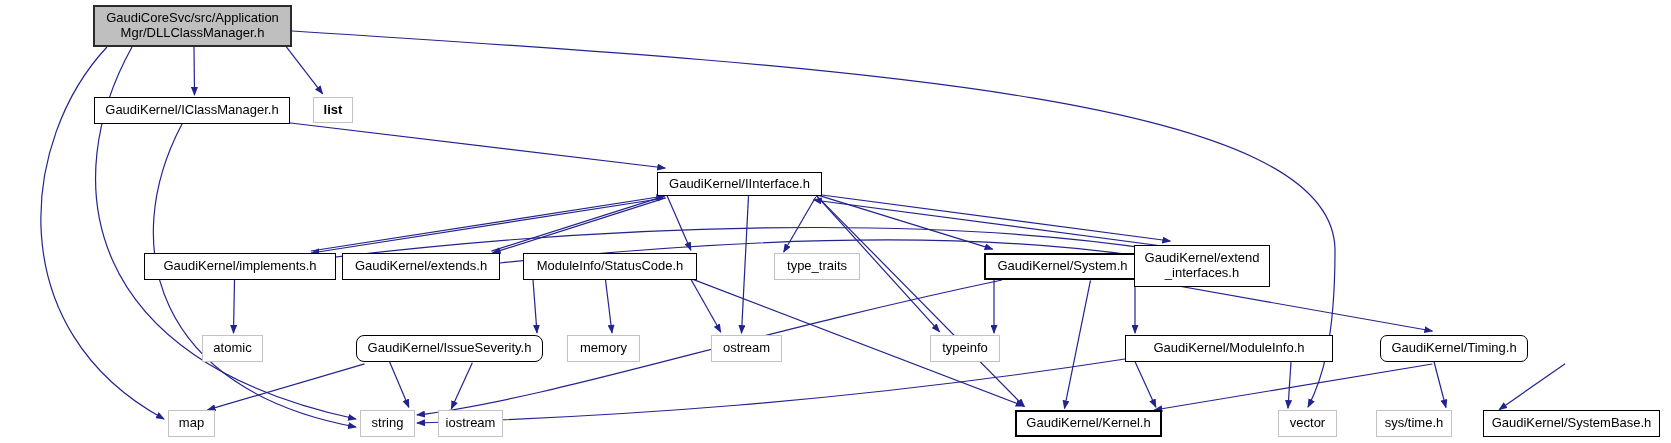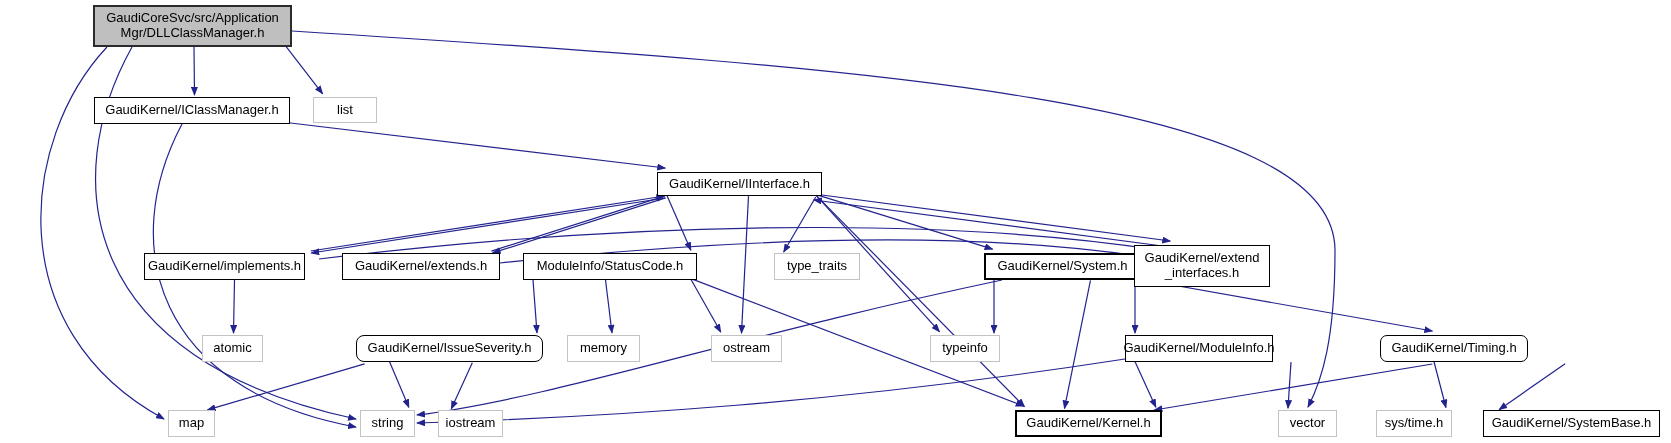--- a/index.html
+++ b/index.html
@@ -62,35 +62,35 @@
       <path d="M 1125 359 C 840 403, 610 417, 417 423" fill="none" stroke="#23238e" stroke-width="1.2" marker-end="url(#arr)"></path>
       <path d="M 1290.9957602119316 362.1301582746912 L 1287.9957602119316 408.1301582746912" fill="none" stroke="#23238e" stroke-width="1.2" marker-end="url(#arr)"></path>
       <path d="M 1432.3264957828544 363.97317016594576 L 1154.3264957828544 409.97317016594576" fill="none" stroke="#23238e" stroke-width="1.2" marker-end="url(#arr)"></path>
       <path d="M 1433.9352345447937 361.495156205706 L 1445.9352345447937 407.495156205706" fill="none" stroke="#23238e" stroke-width="1.2" marker-end="url(#arr)"></path>
       <path d="M 1565.1435853233763 363.64079633354 L 1499.1435853233763 409.64079633354" fill="none" stroke="#23238e" stroke-width="1.2" marker-end="url(#arr)"></path>
     </svg>
 
 <div class="node main" style="left: 93px; top: 5px; width: 199px; height: 42px;">GaudiCoreSvc/src/Application
 Mgr/DLLClassManager.h</div>
     <div class="node" style="left: 94px; top: 97px; width: 196px; height: 27px;">GaudiKernel/IClassManager.h</div>
-    <div class="node system" style="left: 313px; top: 97px; width: 64px; height: 26px;">list</div>
+    <div class="node system" style="left: 313px; top: 97px; width: 40px; height: 26px; font-weight: bold;">list</div>
     <div class="node" style="left: 657px; top: 172px; width: 165px; height: 24px;">GaudiKernel/IInterface.h</div>
-    <div class="node" style="left: 144px; top: 253px; width: 161px; height: 27px;">GaudiKernel/implements.h</div>
+    <div class="node" style="left: 144px; top: 253px; width: 192px; height: 27px;">GaudiKernel/implements.h</div>
     <div class="node" style="left: 342px; top: 253px; width: 158px; height: 27px;">GaudiKernel/extends.h</div>
     <div class="node" style="left: 523px; top: 253px; width: 174px; height: 27px;">ModuleInfo/StatusCode.h</div>
     <div class="node system" style="left: 774px; top: 253px; width: 86px; height: 27px;">type_traits</div>
     <div class="node bold" style="left: 984px; top: 253px; width: 157px; height: 27px;">GaudiKernel/System.h</div>
     <div class="node" style="left: 1134px; top: 245px; width: 136px; height: 42px;">GaudiKernel/extend
 _interfaces.h</div>
     <div class="node system" style="left: 202px; top: 335px; width: 61px; height: 27px;">atomic</div>
     <div class="node" style="left: 356px; top: 335px; width: 187px; height: 27px; border-radius: 8px;">GaudiKernel/IssueSeverity.h</div>
     <div class="node system" style="left: 567px; top: 335px; width: 73px; height: 27px;">memory</div>
     <div class="node system" style="left: 711px; top: 335px; width: 71px; height: 27px;">ostream</div>
     <div class="node system" style="left: 930px; top: 335px; width: 70px; height: 27px;">typeinfo</div>
-    <div class="node" style="left: 1125px; top: 335px; width: 148px; height: 27px;">GaudiKernel/ModuleInfo.h</div>
+    <div class="node" style="left: 1125px; top: 335px; width: 208px; height: 27px;">GaudiKernel/ModuleInfo.h</div>
     <div class="node" style="left: 1380px; top: 335px; width: 148px; height: 27px; border-radius: 7px;">GaudiKernel/Timing.h</div>
     <div class="node system" style="left: 168px; top: 410px; width: 47px; height: 27px;">map</div>
     <div class="node system" style="left: 360px; top: 410px; width: 55px; height: 27px;">string</div>
     <div class="node system" style="left: 438px; top: 410px; width: 65px; height: 27px; text-align: right;">iostream</div>
     <div class="node bold" style="left: 1015px; top: 410px; width: 147px; height: 27px;">GaudiKernel/Kernel.h</div>
     <div class="node system" style="left: 1278px; top: 410px; width: 59px; height: 27px;">vector</div>
     <div class="node system" style="left: 1376px; top: 410px; width: 76px; height: 27px;">sys/time.h</div>
     <div class="node" style="left: 1483px; top: 410px; width: 177px; height: 27px;">GaudiKernel/SystemBase.h</div>
   </div>
 

